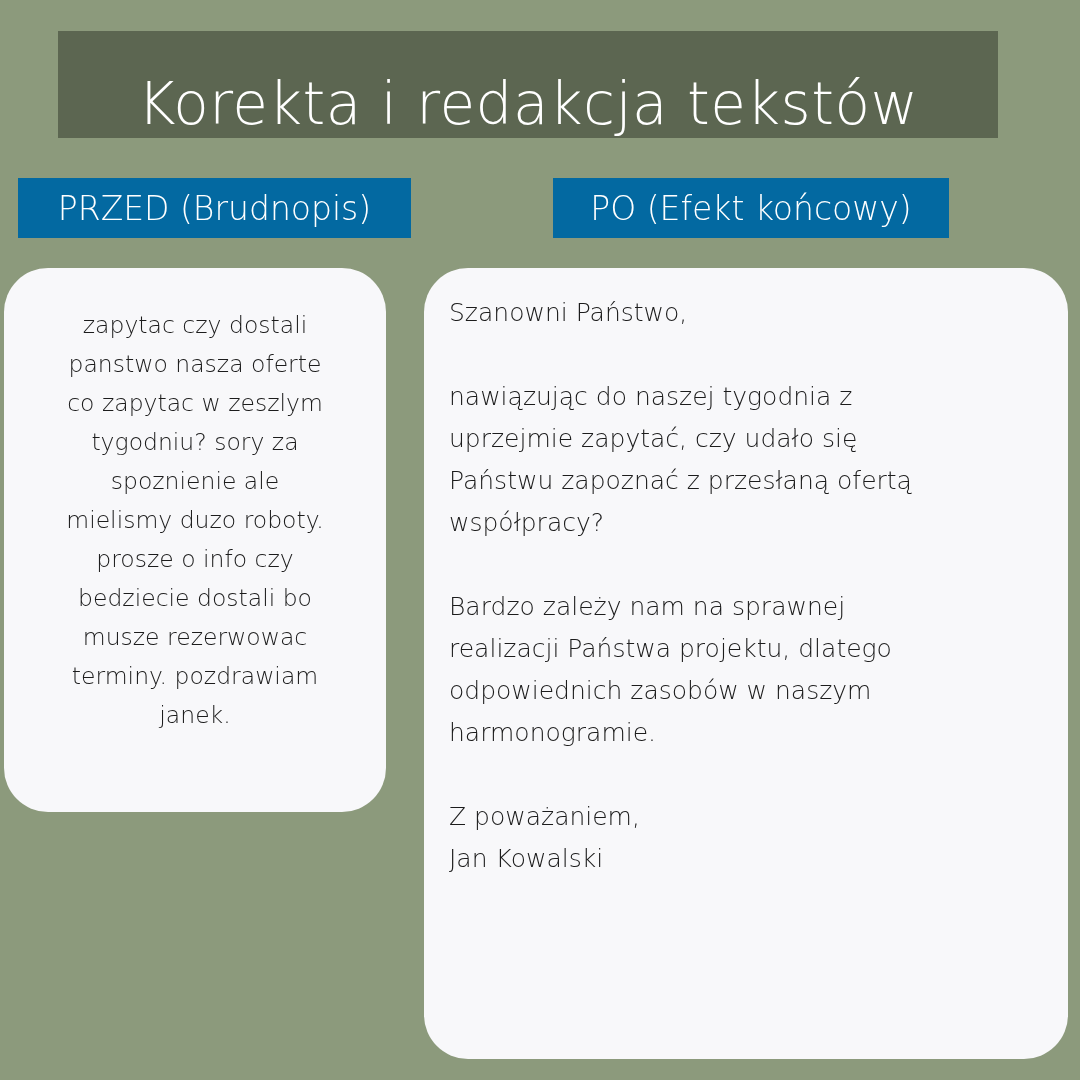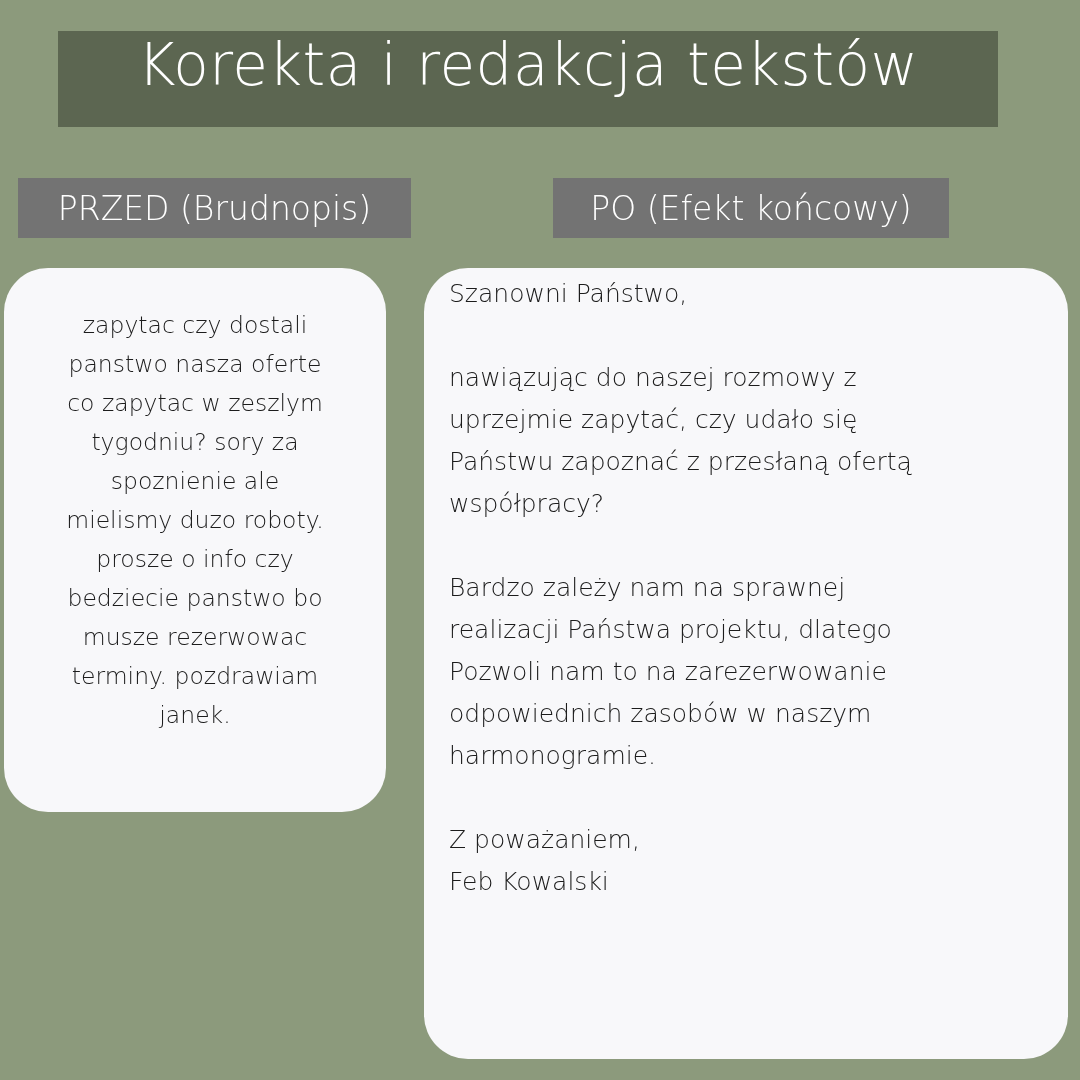--- a/index.html
+++ b/index.html
@@ -2,29 +2,29 @@
 <html><head>
 <meta charset="utf-8">
 <style>
   html, body { margin:0; padding:0; }
   body {
     width:1080px; height:1080px; position:relative; overflow:hidden;
     background:#8C9A7C;
     font-family:"DejaVu Sans", sans-serif;
   }
   .title-box {
-    position:absolute; left:58px; top:31px; width:940px; height:96px;
+    position:absolute; left:58px; top:31px; width:940px; height:107px;
     background:#5C6651; color:#ffffff;
-    display:flex; align-items:flex-start; justify-content:center;
+    display:flex; align-items:flex-end; justify-content:center;
     font-size:58px; font-weight:300; letter-spacing:0.5px;
     font-family:"DejaVu Sans", sans-serif;
   }
   .label-box {
     position:absolute; top:178px; height:60px;
-    background:#737373; color:#ffffff;
+    background:#0369a1; color:#ffffff;
     display:flex; align-items:center; justify-content:center;
     font-size:33px; font-family:"DejaVu Sans", sans-serif; font-weight:300;
     white-space:nowrap;
   }
   .label-before { left:18px; width:393px; }
   .label-after { left:553px; width:396px; }
   .card {
     position:absolute; background:#F8F8FA; color:#1c1c1c;
     border-radius:44px;
   }
@@ -33,21 +33,21 @@
   }
   .before-text {
     position:absolute; left:14px; width:354px; top:38px;
     text-align:center; font-size:23.5px; line-height:39px;
     font-family:"DejaVu Sans", sans-serif; font-weight:300;
   }
   .card-after {
     left:424px; top:268px; width:644px; height:791px;
   }
   .after-text {
-    position:absolute; left:25px; width:612px; top:5px;
+    position:absolute; left:25px; width:612px; top:24px;
     font-size:25px; line-height:42px;
     font-family:"DejaVu Sans", sans-serif; font-weight:300;
     white-space:nowrap;
   }
   .line { display:block; height:42px; }
   .bline { display:block; height:39px; }
 </style>
 </head>
 <body>
 
@@ -65,38 +65,37 @@
 
 <div class="card card-before">
   <div class="before-text">
     <span class="bline">zapytac czy dostali</span>
     <span class="bline">panstwo nasza oferte</span>
     <span class="bline">co zapytac w zeszlym</span>
     <span class="bline">tygodniu? sory za</span>
     <span class="bline">spoznienie ale</span>
     <span class="bline">mielismy duzo roboty.</span>
     <span class="bline">prosze o info czy</span>
-    <span class="bline">bedziecie panstwo bo</span>
+    <span class="bline">bedziecie dostali bo</span>
     <span class="bline">musze rezerwowac</span>
     <span class="bline">terminy. pozdrawiam</span>
     <span class="bline">janek.</span>
   </div>
 </div>
 
 <div class="card card-after">
   <div class="after-text">
     <span class="line">Szanowni Państwo,</span>
     <span class="line"></span>
-    <span class="line">nawiązując do naszej rozmowy z</span>
+    <span class="line">nawiązując do naszej tygodnia z</span>
     <span class="line">uprzejmie zapytać, czy udało się</span>
     <span class="line">Państwu zapoznać z przesłaną ofertą</span>
     <span class="line">współpracy?</span>
     <span class="line"></span>
     <span class="line">Bardzo zależy nam na sprawnej</span>
     <span class="line">realizacji Państwa projektu, dlatego</span>
-    <span class="line">Pozwoli nam to na zarezerwowanie</span>
     <span class="line">odpowiednich zasobów w naszym</span>
     <span class="line">harmonogramie.</span>
     <span class="line"></span>
     <span class="line">Z poważaniem,</span>
-    <span class="line">Feb Kowalski</span>
+    <span class="line">Jan Kowalski</span>
   </div>
 </div>
 
 </body></html>

